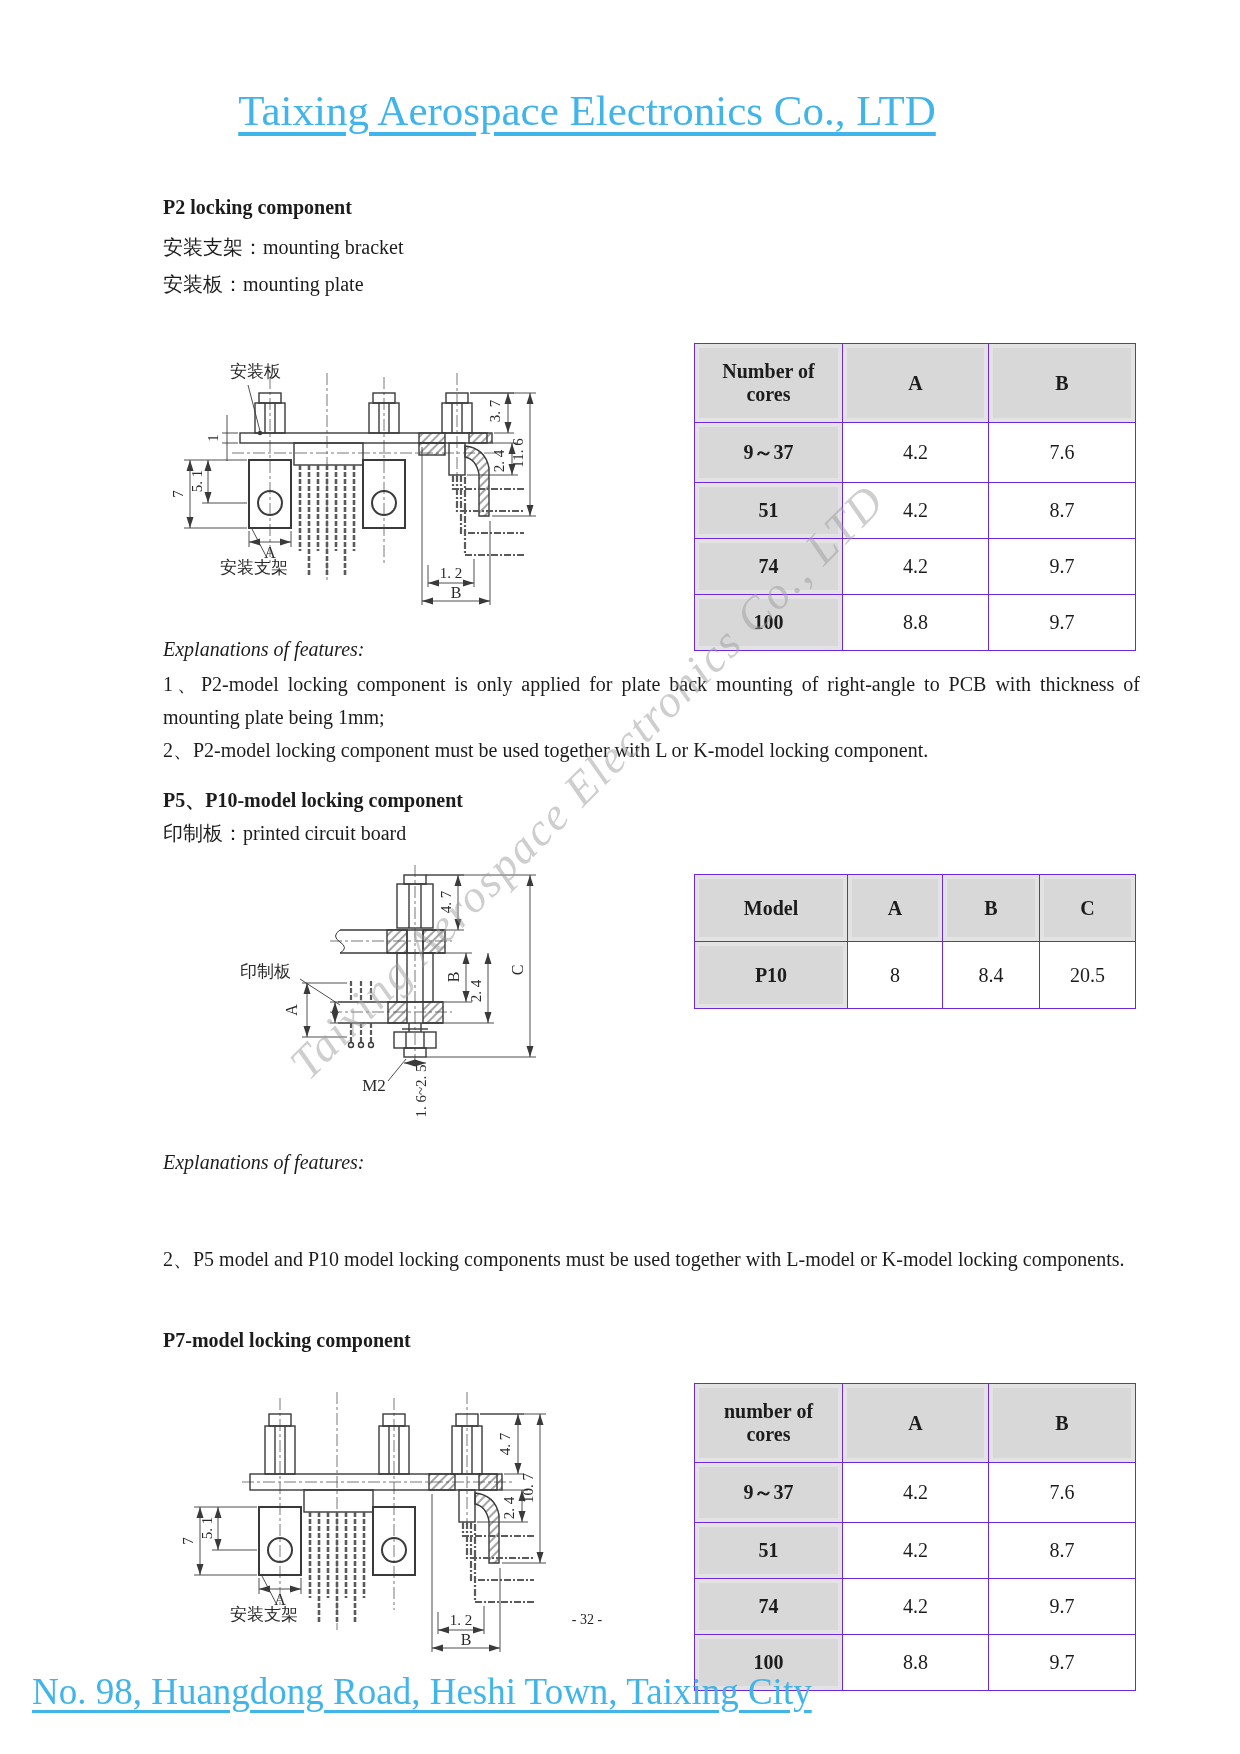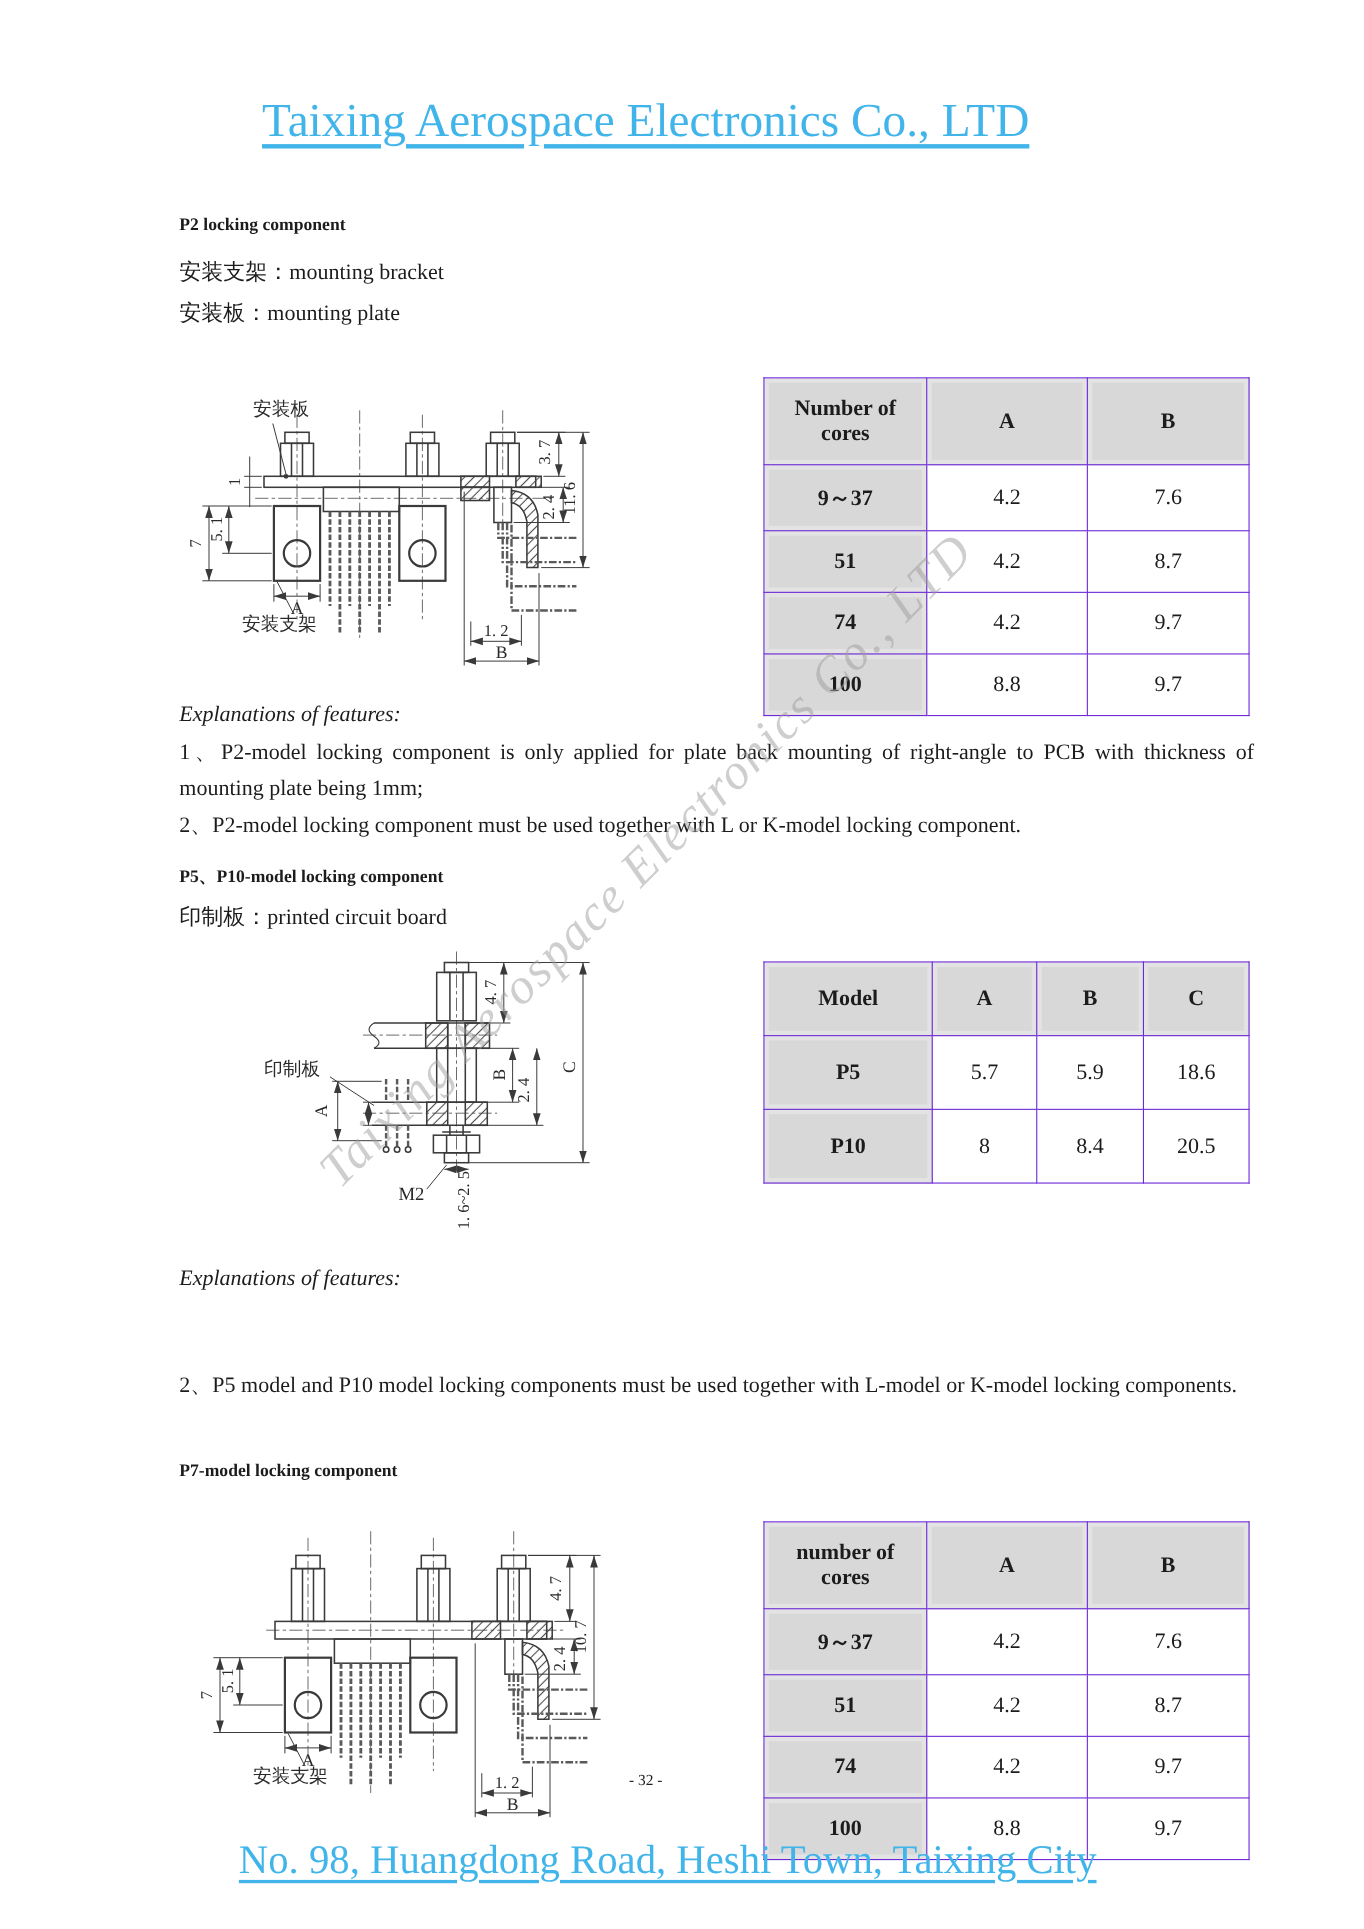--- a/index.html
+++ b/index.html
@@ -2,41 +2,41 @@
 <html><head>
 <meta charset="utf-8">
 <style>
   * { margin:0; padding:0; box-sizing:border-box; }
   html,body { background:#ffffff; }
   .page { position:relative; width:1240px; height:1754px; background:#fff;
           font-family:"Liberation Serif", serif; color:#1c1c1c; overflow:hidden;margin-left:32px; }
   .abs { position:absolute; }
   .doc-title { top:86px; left:0; width:1110px; text-align:center; font-size:43px;
                color:#41b5e9; text-decoration:underline; text-underline-offset:7px; }
-  .sec-heading { font-weight:bold; font-size:16px; left:131px; }
+  .sec-heading { font-weight:bold; font-size:20px; left:131px; }
   .gloss { font-size:20px; left:131px; }
   .expl-title { font-size:20px; left:131px;font-style:italic; }
   .body-text { font-size:20px; left:131px; width:977px; line-height:33px; text-align:justify; }
   .hang { padding-left:10px; text-indent:-10px; }
   .spec-table { position:absolute; border-collapse:collapse; table-layout:fixed; background:#fff; }
   .spec-table td, .spec-table th { border:1px solid #6d28d9; text-align:center;
       vertical-align:middle; font-size:20px; padding:16px; font-weight:normal; }
   .spec-table th, .spec-table td.lab { background:#d8d8d8; font-weight:bold;
       box-shadow: inset 0 0 0 4px rgba(255,255,255,.28); }
   .t1 { left:662px; top:343px; width:441px; }
   .t1 tr.hdr { height:65px; } .t1 tr.r { height:47px; }
   .t2 { left:662px; top:874px; width:441px; }
   .t2 tr.hdr { height:67px; } .t2 tr.r { height:67px; }
   .t3 { left:662px; top:1383px; width:441px; }
   .t3 tr.hdr { height:65px; } .t3 tr.r { height:43px; }
   .watermark { left:105px; top:755px; width:900px; text-align:center; font-size:46px;
       font-style:italic; color:#9e9e9e; opacity:.5; transform:rotate(-45deg);
       letter-spacing:2px; z-index:9; pointer-events:none; white-space:nowrap; }
   .page-num { top:1612px; left:0; width:1110px; text-align:center; font-size:14px; }
-  .doc-footer { top:1670px; left:0; width:1150px; text-align:center; font-size:37px;
+  .doc-footer { top:1670px; left:0; width:1150px; font-size:37px;
       color:#41b5e9; text-decoration:underline; text-underline-offset:6px; }
   svg text { font-family:"Liberation Serif", serif; fill:#2a2a2a; }
   svg { position:absolute; }
 </style>
 </head>
 <body>
 
 <div class="page">
 
   <div class="abs doc-title">Taixing Aerospace Electronics Co., LTD</div>
@@ -285,26 +285,20 @@
         <col style="width:96px">
       </colgroup>
     <tbody>
         <tr class="hdr">
       <th>Model</th>
       <th>A</th>
       <th>B</th>
       <th>C</th>
     </tr>
     <tr class="r">
-      <td class="lab">P5</td>
-      <td>5.7</td>
-      <td>5.9</td>
-      <td>18.6</td>
-    </tr>
-    <tr class="r">
       <td class="lab">P10</td>
       <td>8</td>
       <td>8.4</td>
       <td>20.5</td>
     </tr>
   </tbody>
     </table>
 
   <div class="abs expl-title" style="top:1151px">Explanations of features:</div>
   <div class="abs body-text hang" style="top:1243px">2、P5 model and P10 model locking components must be used together with L-model or K-model locking components.</div>

